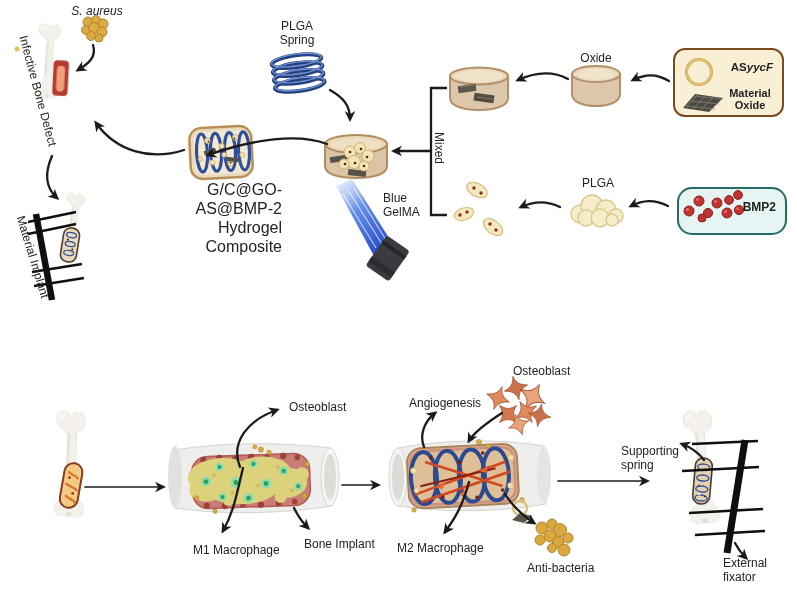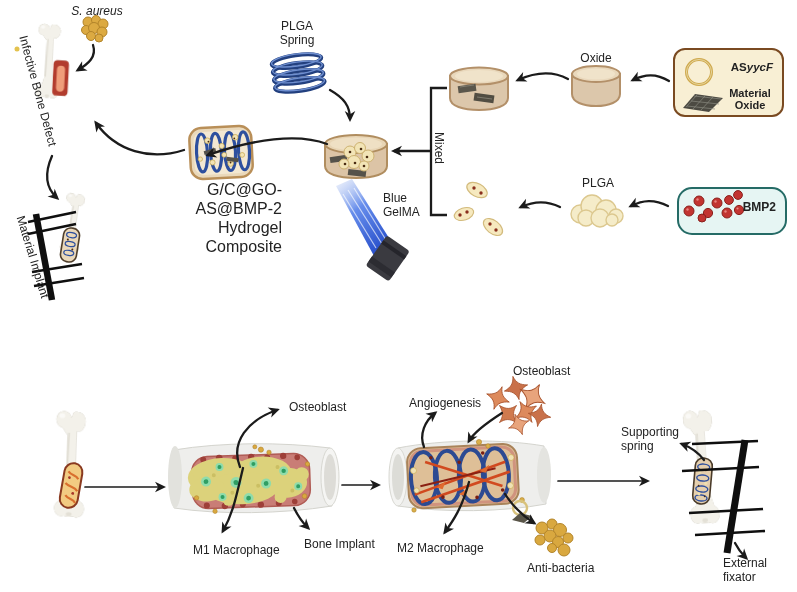--- a/index.html
+++ b/index.html
@@ -520,18 +520,18 @@
   <div class="lbl" style="left:383px;top:191px">Blue
 GelMA</div>
   <div class="lbl ctr" style="left:574px;top:176px;width:48px">PLGA</div>
   <div class="lbl" style="left:289px;top:400px">Osteoblast</div>
   <div class="lbl" style="left:193px;top:543px">M1 Macrophage</div>
   <div class="lbl" style="left:304px;top:537px">Bone Implant</div>
   <div class="lbl" style="left:409px;top:396px">Angiogenesis</div>
   <div class="lbl" style="left:513px;top:364px">Osteoblast</div>
   <div class="lbl" style="left:397px;top:541px">M2 Macrophage</div>
   <div class="lbl" style="left:527px;top:561px">Anti-bacteria</div>
-  <div class="lbl" style="left:621px;top:425px">Supporting
+  <div class="lbl" style="left:621px;top:444px">Supporting
 spring</div>
   <div class="lbl" style="left:723px;top:556px">External
 fixator</div>
 
 </div>
 
 </body></html>

